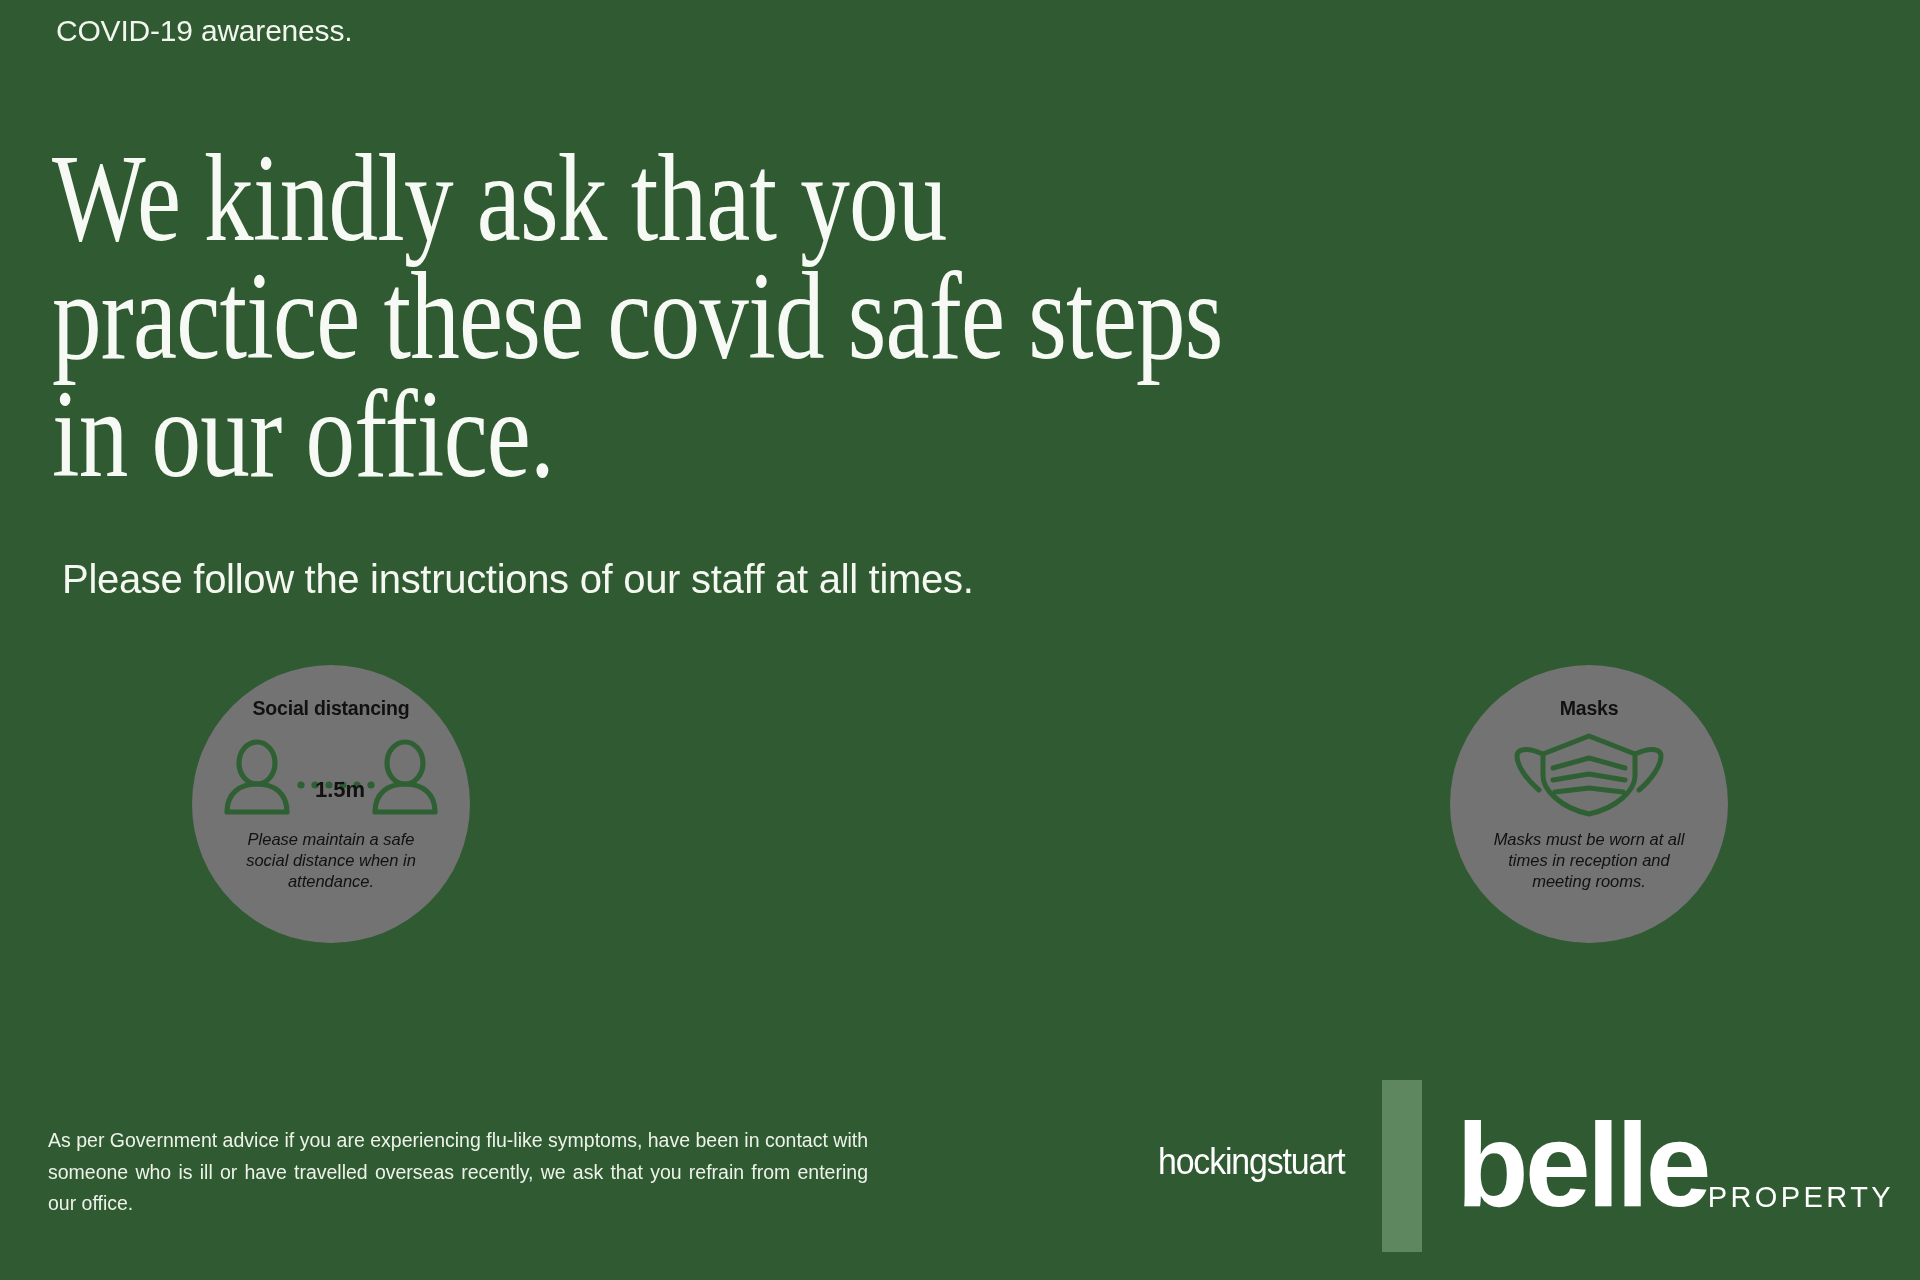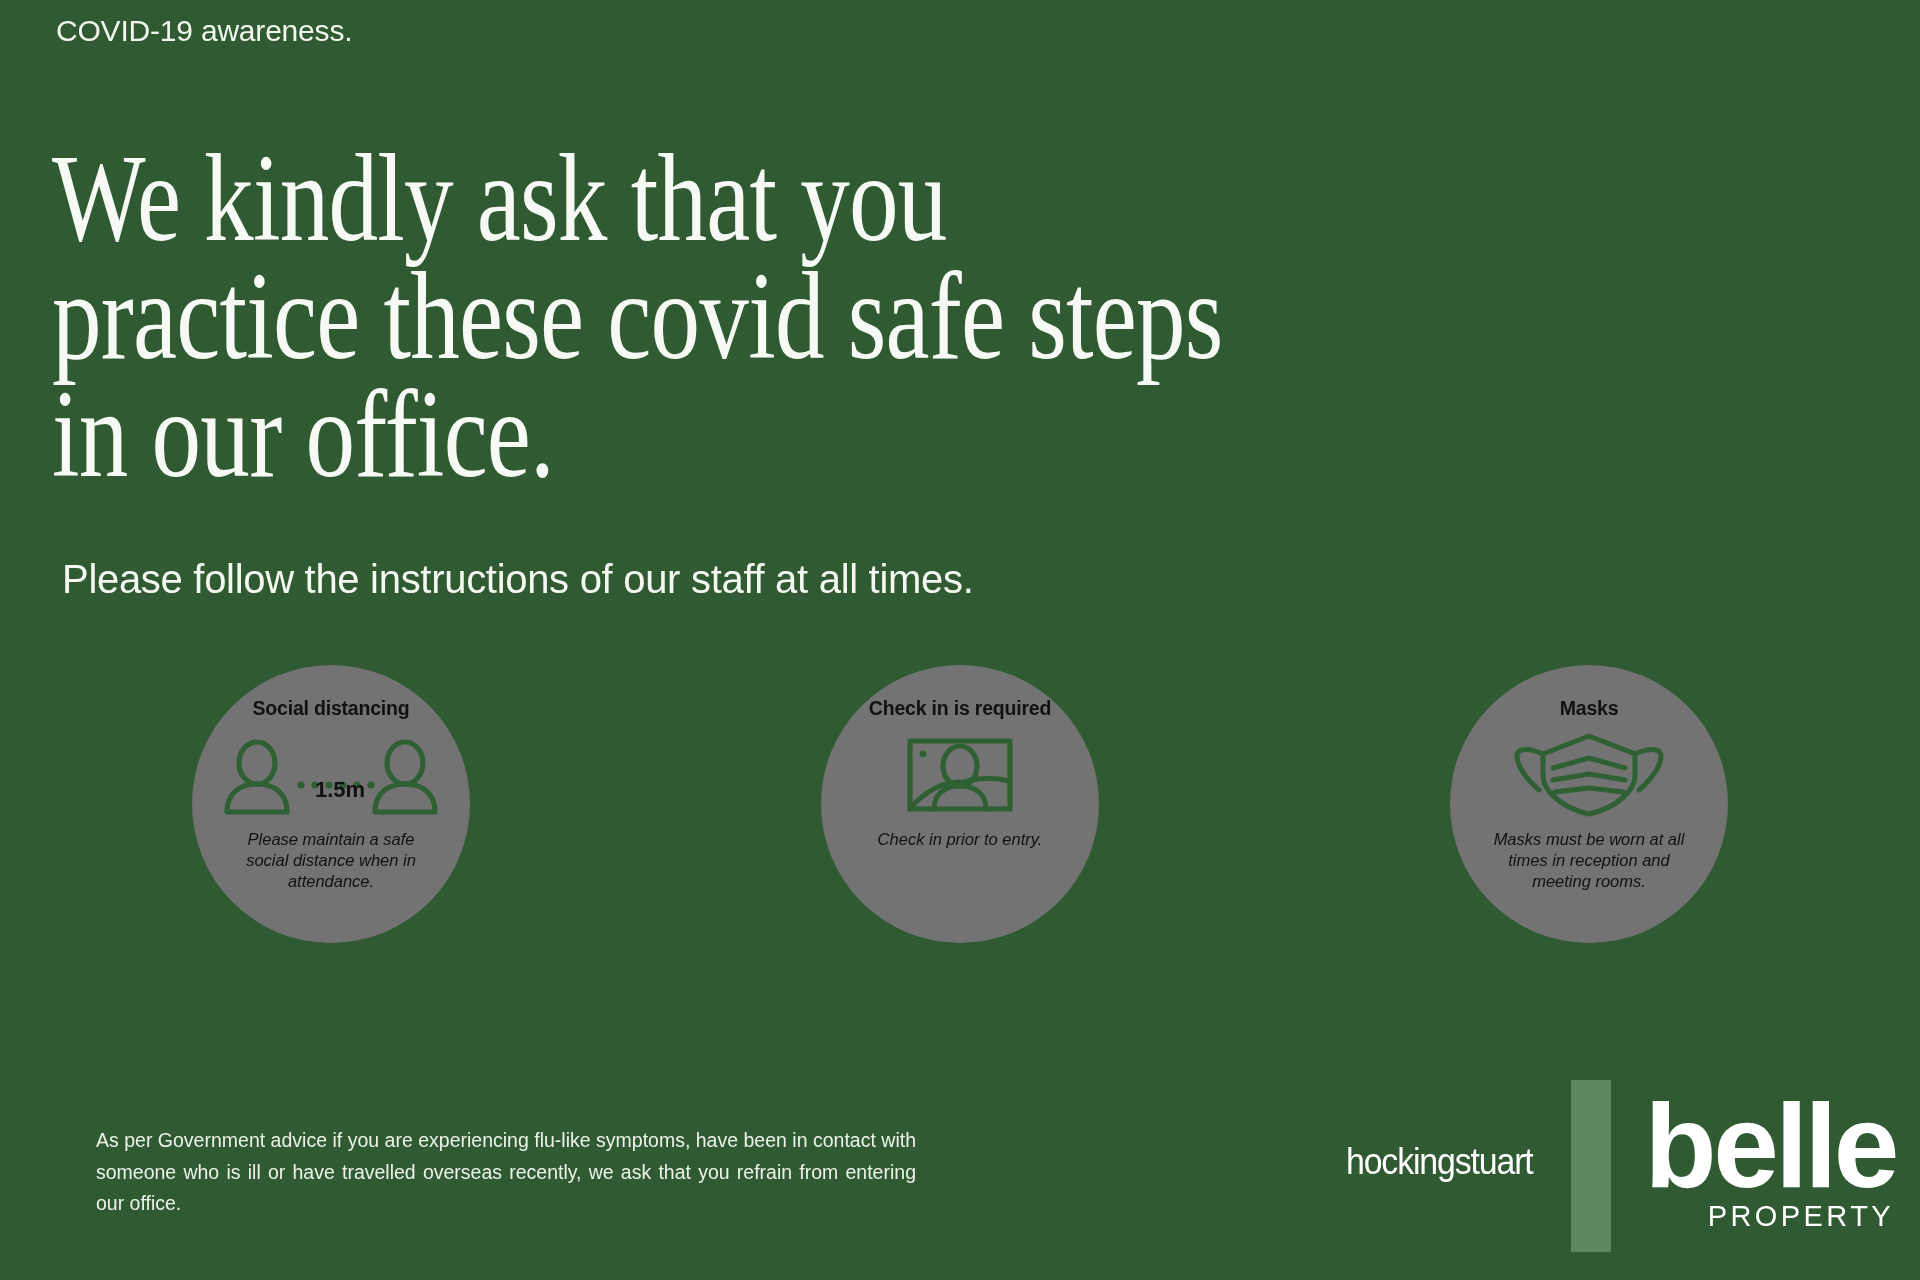--- a/index.html
+++ b/index.html
@@ -91,21 +91,20 @@
 
   
   #footer-note {
     position:absolute;
     left:48px; top:1125px;
     width:820px;
     font-size:19.5px;
     line-height:1.62;
     color:#EEF3E9;
     text-align:justify;
-    margin-left:48px;
   }
 
   
   #logos {
     position:absolute;
     right:24px; bottom:22px;
     display:flex;
     align-items:center;
     height:185px;
   }
@@ -120,21 +119,20 @@
   }
   #logo-divider {
     width:40px;
     height:172px;
     background:#5E8760;
     margin-left:32px;
     margin-right:34px;
   }
   #belle-block {
     display:flex;
-    flex-direction:column;
     align-items:flex-end;
   }
   #belle-word {
     color:#FFFFFF;
     font-size:118px;
     font-weight:bold;
     line-height:0.82;
     letter-spacing:-3.5px;
   }
   #belle-sub {
@@ -180,41 +178,20 @@
           <circle cx="136" cy="50" r="3.6"></circle>
           <circle cx="150" cy="50" r="3.6"></circle>
         </g>
       </svg>
     </div>
     <div style="position:absolute; top:112px; left:50%; transform:translateX(-32%); font-size:22px; font-weight:bold; color:#111;">1.5m</div>
     <div class="c-desc">Please maintain a safe social distance when in attendance.</div>
   </div>
 
 
-  <div class="circle">
-    <div class="c-title">Check in is required</div>
-    <div class="c-icon">
-      <svg width="108" height="82" viewBox="0 0 108 82">
-        <g fill="none" stroke="#2F6033" stroke-width="5.2" stroke-linecap="round" stroke-linejoin="round">
-
-          <rect x="4" y="7" width="100" height="68"></rect>
-
-          <ellipse cx="54" cy="32" rx="17" ry="20"></ellipse>
-
-          <path d="M28 75 C28 60 39 52 54 52 C69 52 80 60 80 75"></path>
-
-          <path d="M5 73 C22 55 38 48 54 48"></path>
-
-          <path d="M103 47 C88 43 70 44 58 48"></path>
-        </g>
-        <circle cx="17" cy="20" r="3.4" fill="#2F6033"></circle>
-      </svg>
-    </div>
-    <div class="c-desc">Check in prior to entry.</div>
-  </div>
 
   <div class="circle">
     <div class="c-title">Masks</div>
     <div class="c-icon">
       <svg width="152" height="86" viewBox="0 0 152 86">
         <g fill="none" stroke="#2F6033" stroke-width="5" stroke-linecap="round" stroke-linejoin="round">
 
           <path d="M30 22 C12 14 4 18 4 24 C4 34 14 48 26 58"></path>
 
           <path d="M122 22 C140 14 148 18 148 24 C148 34 138 48 126 58"></path>

